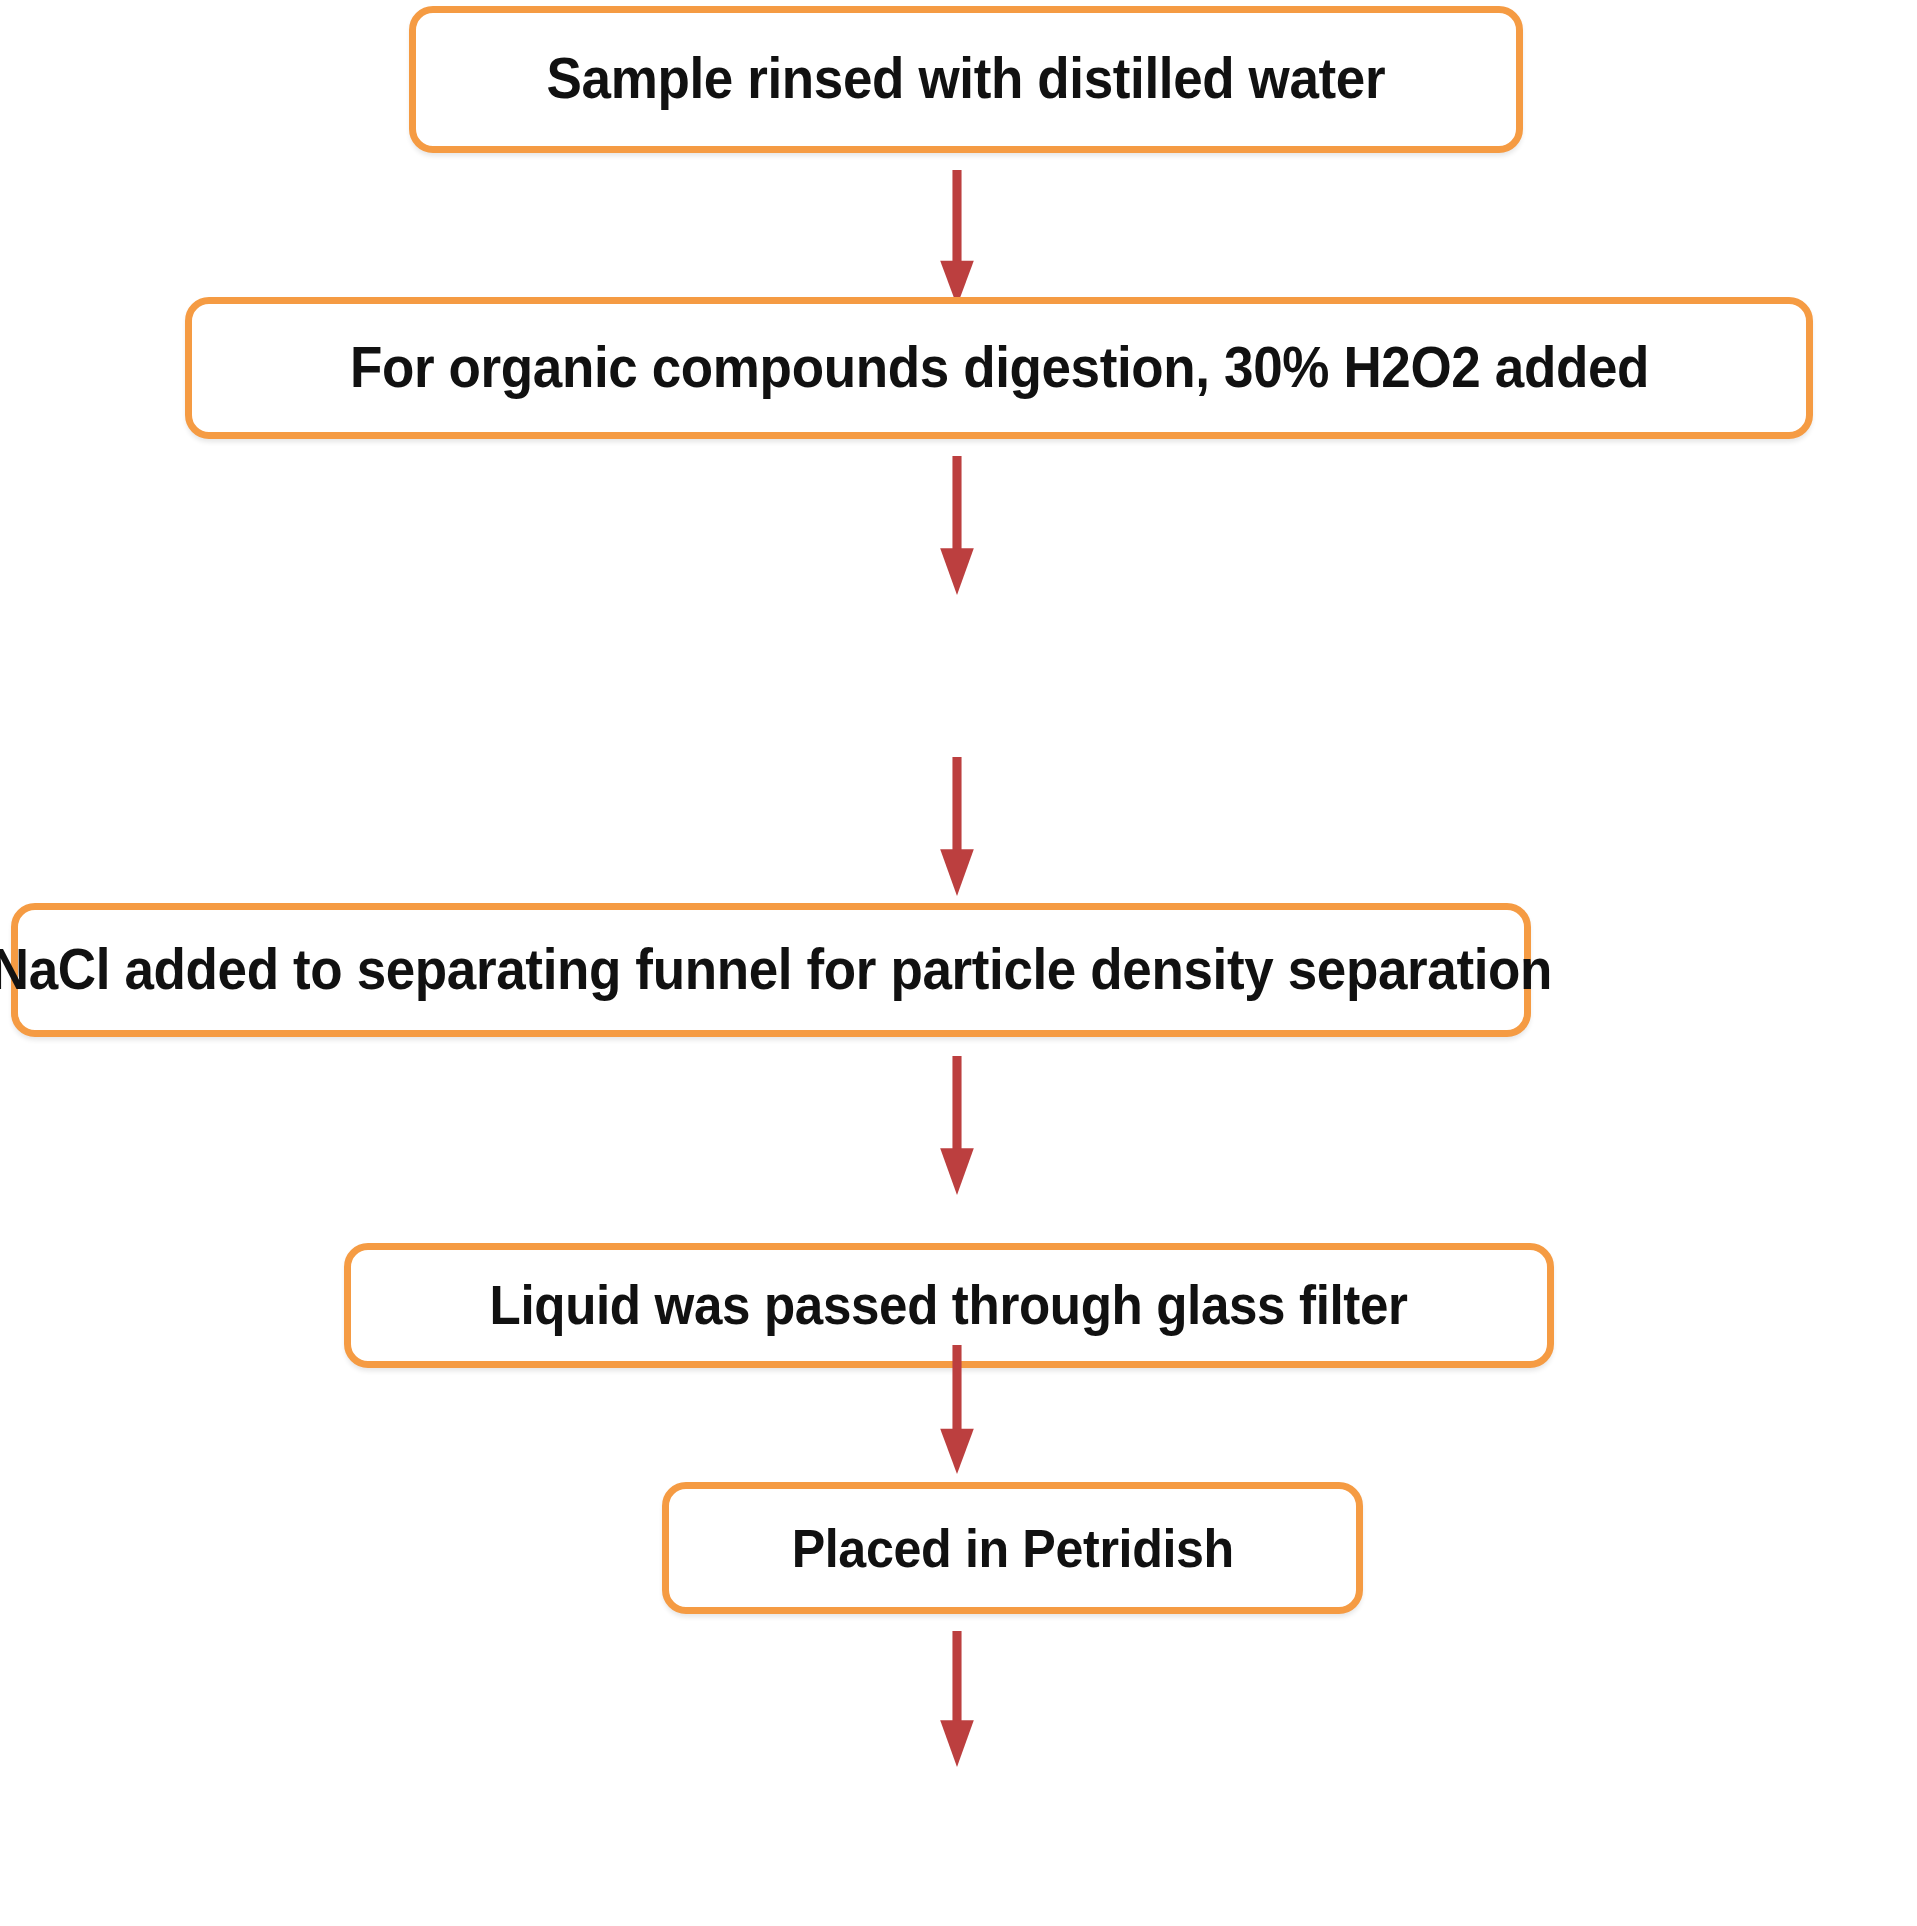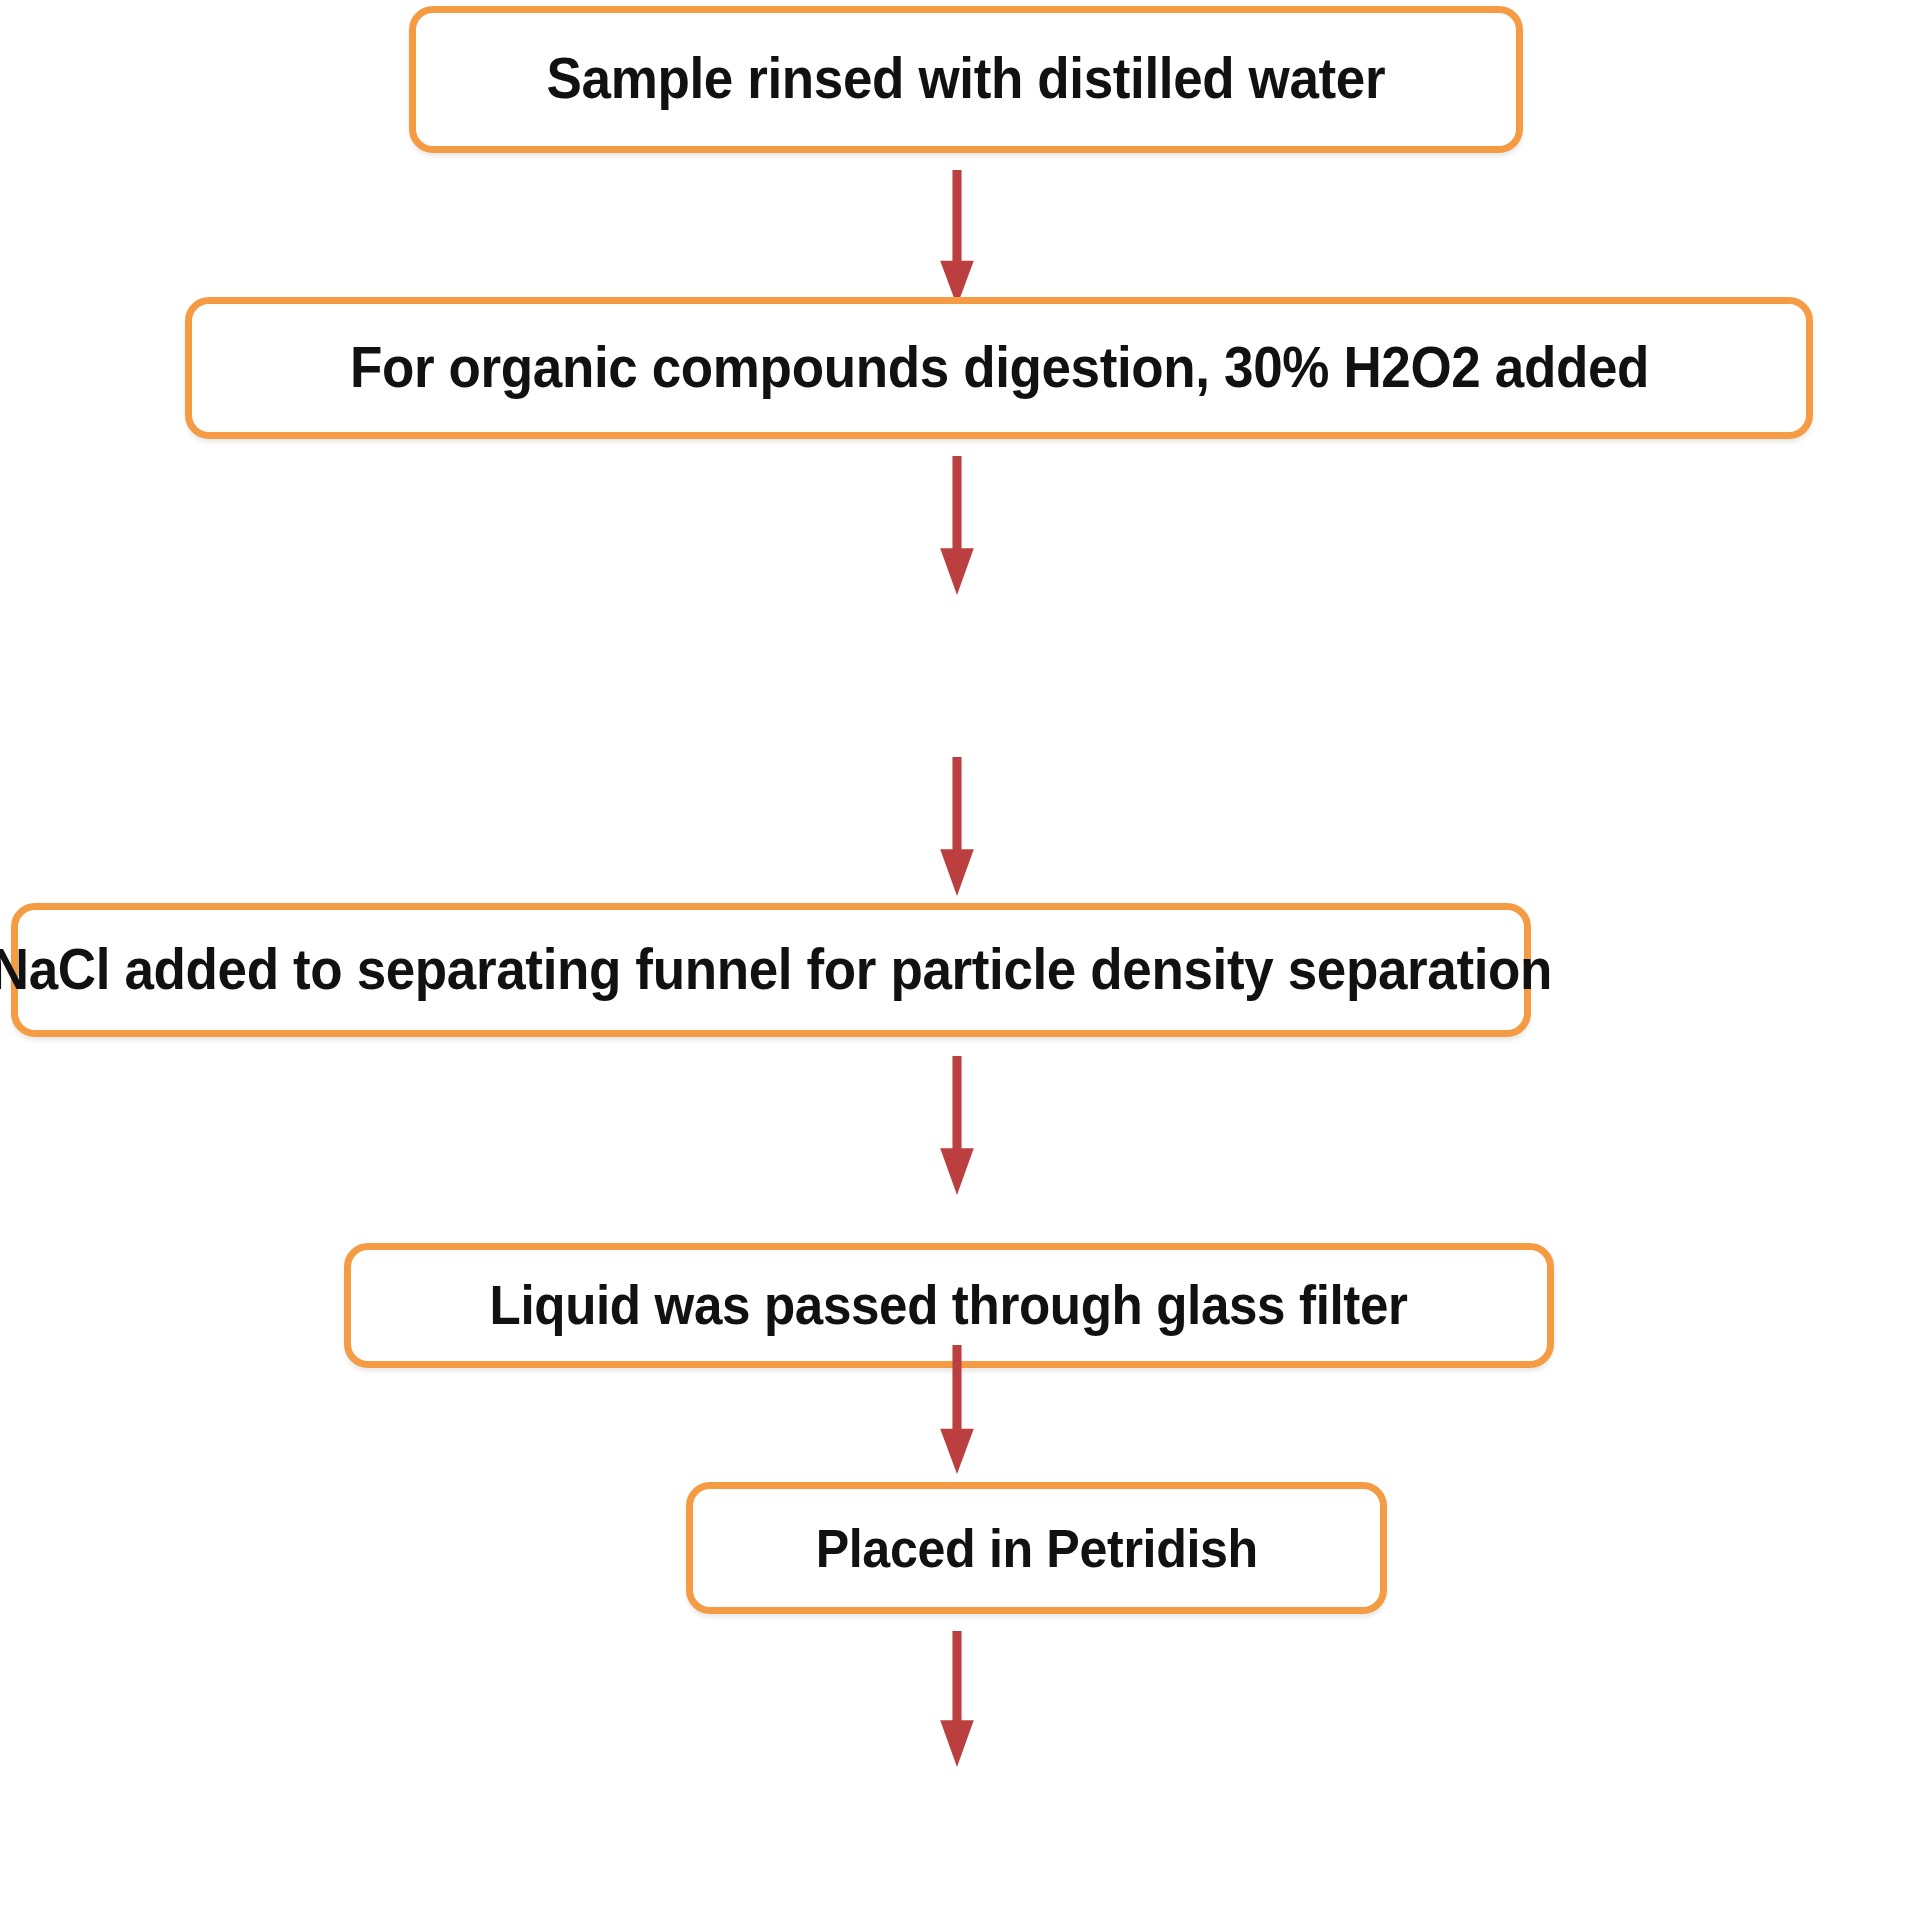--- a/index.html
+++ b/index.html
@@ -50,21 +50,21 @@
 
   #node-3 { left: 297px;  top: 603px;  width: 1338px; height: 139px; }
   #node-3 .flow-node-label { font-size: 57px; }
 
   #node-4 { left: 11.3px;   top: 903px; width: 1520px; height: 134px; }
   #node-4 .flow-node-label { font-size: 57px; }
 
   #node-5 { left: 344px;  top: 1203px; width: 1210px; height: 125px; margin-top: 40px; }
   #node-5 .flow-node-label { font-size: 55px; }
 
-  #node-6 { left: 686px;  top: 1482px; width: 701px;  height: 132px; }
+  #node-6 { left: 662px;  top: 1482px; width: 701px;  height: 132px; }
   #node-6 .flow-node-label { font-size: 54px; font-weight: 600; }
 
   #node-7 { left: 598px;  top: 1774px; width: 842px; height: 137px; }
   #node-7 .flow-node-label { font-size: 55px; }
 
   
   .flow-arrow {
     position: absolute;
     width: 42px;
     display: block;

